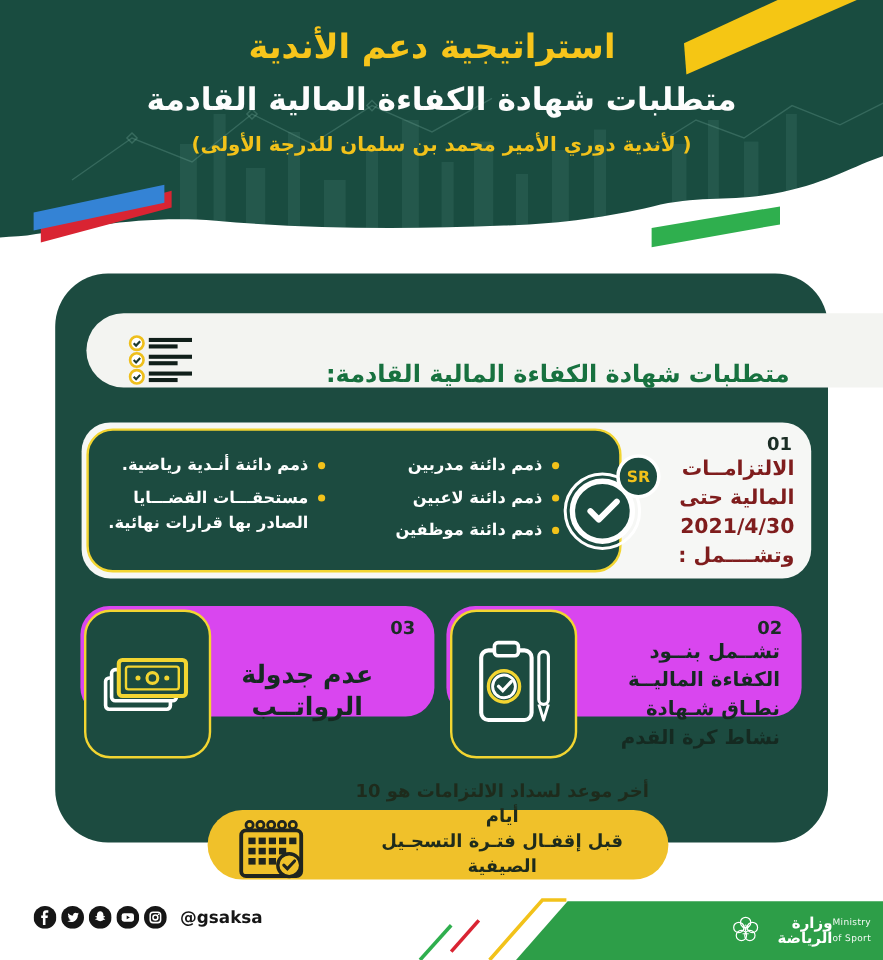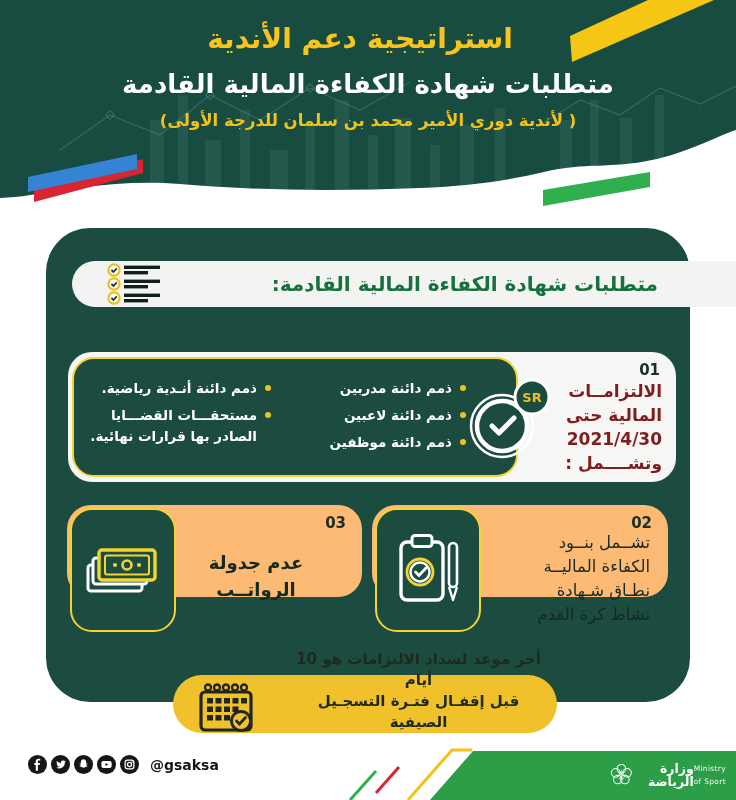--- a/index.html
+++ b/index.html
@@ -11,52 +11,52 @@
   .hdr-svg{position:absolute;left:0;top:0;}
   .hdr-t1{position:absolute;left:0;right:16px;top:22px;text-align:center;
     font-size:28px;font-weight:bold;color:#f7c51b;}
   .hdr-t2{position:absolute;left:0;right:0;top:69px;text-align:center;
     font-size:26px;font-weight:bold;color:#fdfdfd;}
   .hdr-t3{position:absolute;left:0;right:0;top:111px;text-align:center;
     font-size:16.5px;font-weight:bold;color:#f2c21a;direction:rtl;}
   
   .panel{position:absolute;left:46px;top:228px;width:644px;height:474px;
     background:#1c4b40;border-radius:44px;}
-  .pill{position:absolute;left:72px;right:0;top:261px;height:46px;background:#f3f4f1;
-    border-radius:31px 0 0 31px;display:flex;align-items:center;z-index:3;}
+  .pill{position:absolute;left:72px;right:0;top:261px;height:62px;background:#f3f4f1;
+    border-radius:31px 0 0 31px;display:flex;align-items:flex-end;z-index:3;}
   .pill svg{margin-left:34px;flex:0 0 auto;}
   .pill-title{flex:1;direction:rtl;text-align:right;padding-left:10px;padding-right:78px;
     font-size:20px;font-weight:bold;color:#17713f;}
   
   .row1{position:absolute;left:68px;top:352px;width:608px;height:130px;background:#f6f7f5;
     border-radius:24px;z-index:2;}
   .bullets{position:absolute;left:4px;top:5px;width:446px;height:120px;background:#1c4b40;
     border:2px solid #f2d531;border-radius:22px;box-sizing:border-box;direction:rtl;
     display:flex;padding:21px 50px 10px 10px;gap:8px;}
   .bcol{flex:1;}
   .brow{display:flex;gap:8px;align-items:flex-start;color:#ffffff;
     font-size:13.5px;font-weight:bold;margin-bottom:10px;line-height:17px;}
   .bdot{width:6px;height:6px;border-radius:50%;background:#f2c21a;margin-top:5px;flex:0 0 auto;}
   .brow.cont{padding-right:14px;margin-top:-6px;}
   .boxnum{position:absolute;right:16px;top:9px;font-size:15px;font-weight:bold;
     color:#1b2d25;direction:ltr;}
   .r1text{position:absolute;right:14px;top:27px;width:162px;direction:rtl;text-align:right;
     font-size:17px;font-weight:bold;color:#7f1d1d;line-height:24px;}
   .sr-wrap{position:absolute;left:398px;top:20px;width:92px;height:92px;}
   
-  .card{position:absolute;top:505px;height:92px;background:#fdba74;border-radius:24px;z-index:2;}
+  .card{position:absolute;top:505px;height:92px;background:#d946ef;border-radius:24px;z-index:2;}
   .box3{left:67px;width:295px;}
   .box2{left:372px;width:296px;}
   .dsq{position:absolute;left:3px;top:3px;width:106px;height:124px;background:#1c4b40;
     border:2px solid #f2d531;border-radius:22px;box-sizing:border-box;
     display:flex;align-items:center;justify-content:center;}
   .b3text{position:absolute;left:114px;right:31px;top:44px;direction:rtl;text-align:center;
-    font-size:18px;font-weight:bold;color:#152a21;line-height:27px;}
+    font-size:21px;font-weight:bold;color:#152a21;line-height:27px;}
   .b2text{position:absolute;right:18px;top:26px;width:165px;direction:rtl;text-align:right;
-    font-size:16.5px;font-weight:normal;color:#152a21;line-height:24px;}
+    font-size:16.5px;font-weight:bold;color:#152a21;line-height:24px;}
   
   .deadline{position:absolute;left:173px;top:675px;width:384px;height:58px;background:#f0c12a;
     border-radius:29px;display:flex;align-items:flex-end;z-index:5;gap:31px;}
   .deadline svg{margin-left:24px;flex:0 0 auto;}
   .dtext{flex:1;direction:rtl;text-align:center;font-size:15px;font-weight:bold;
     color:#1e2b1c;line-height:21px;padding-left:6px;padding-right:14px;}
   
   .social{position:absolute;left:28px;top:755px;display:flex;align-items:center;gap:4px;z-index:6;}
   .social svg{display:block;cursor:pointer;}
   .handle{margin-left:7px;font-size:14px;font-weight:600;color:#161616;}

